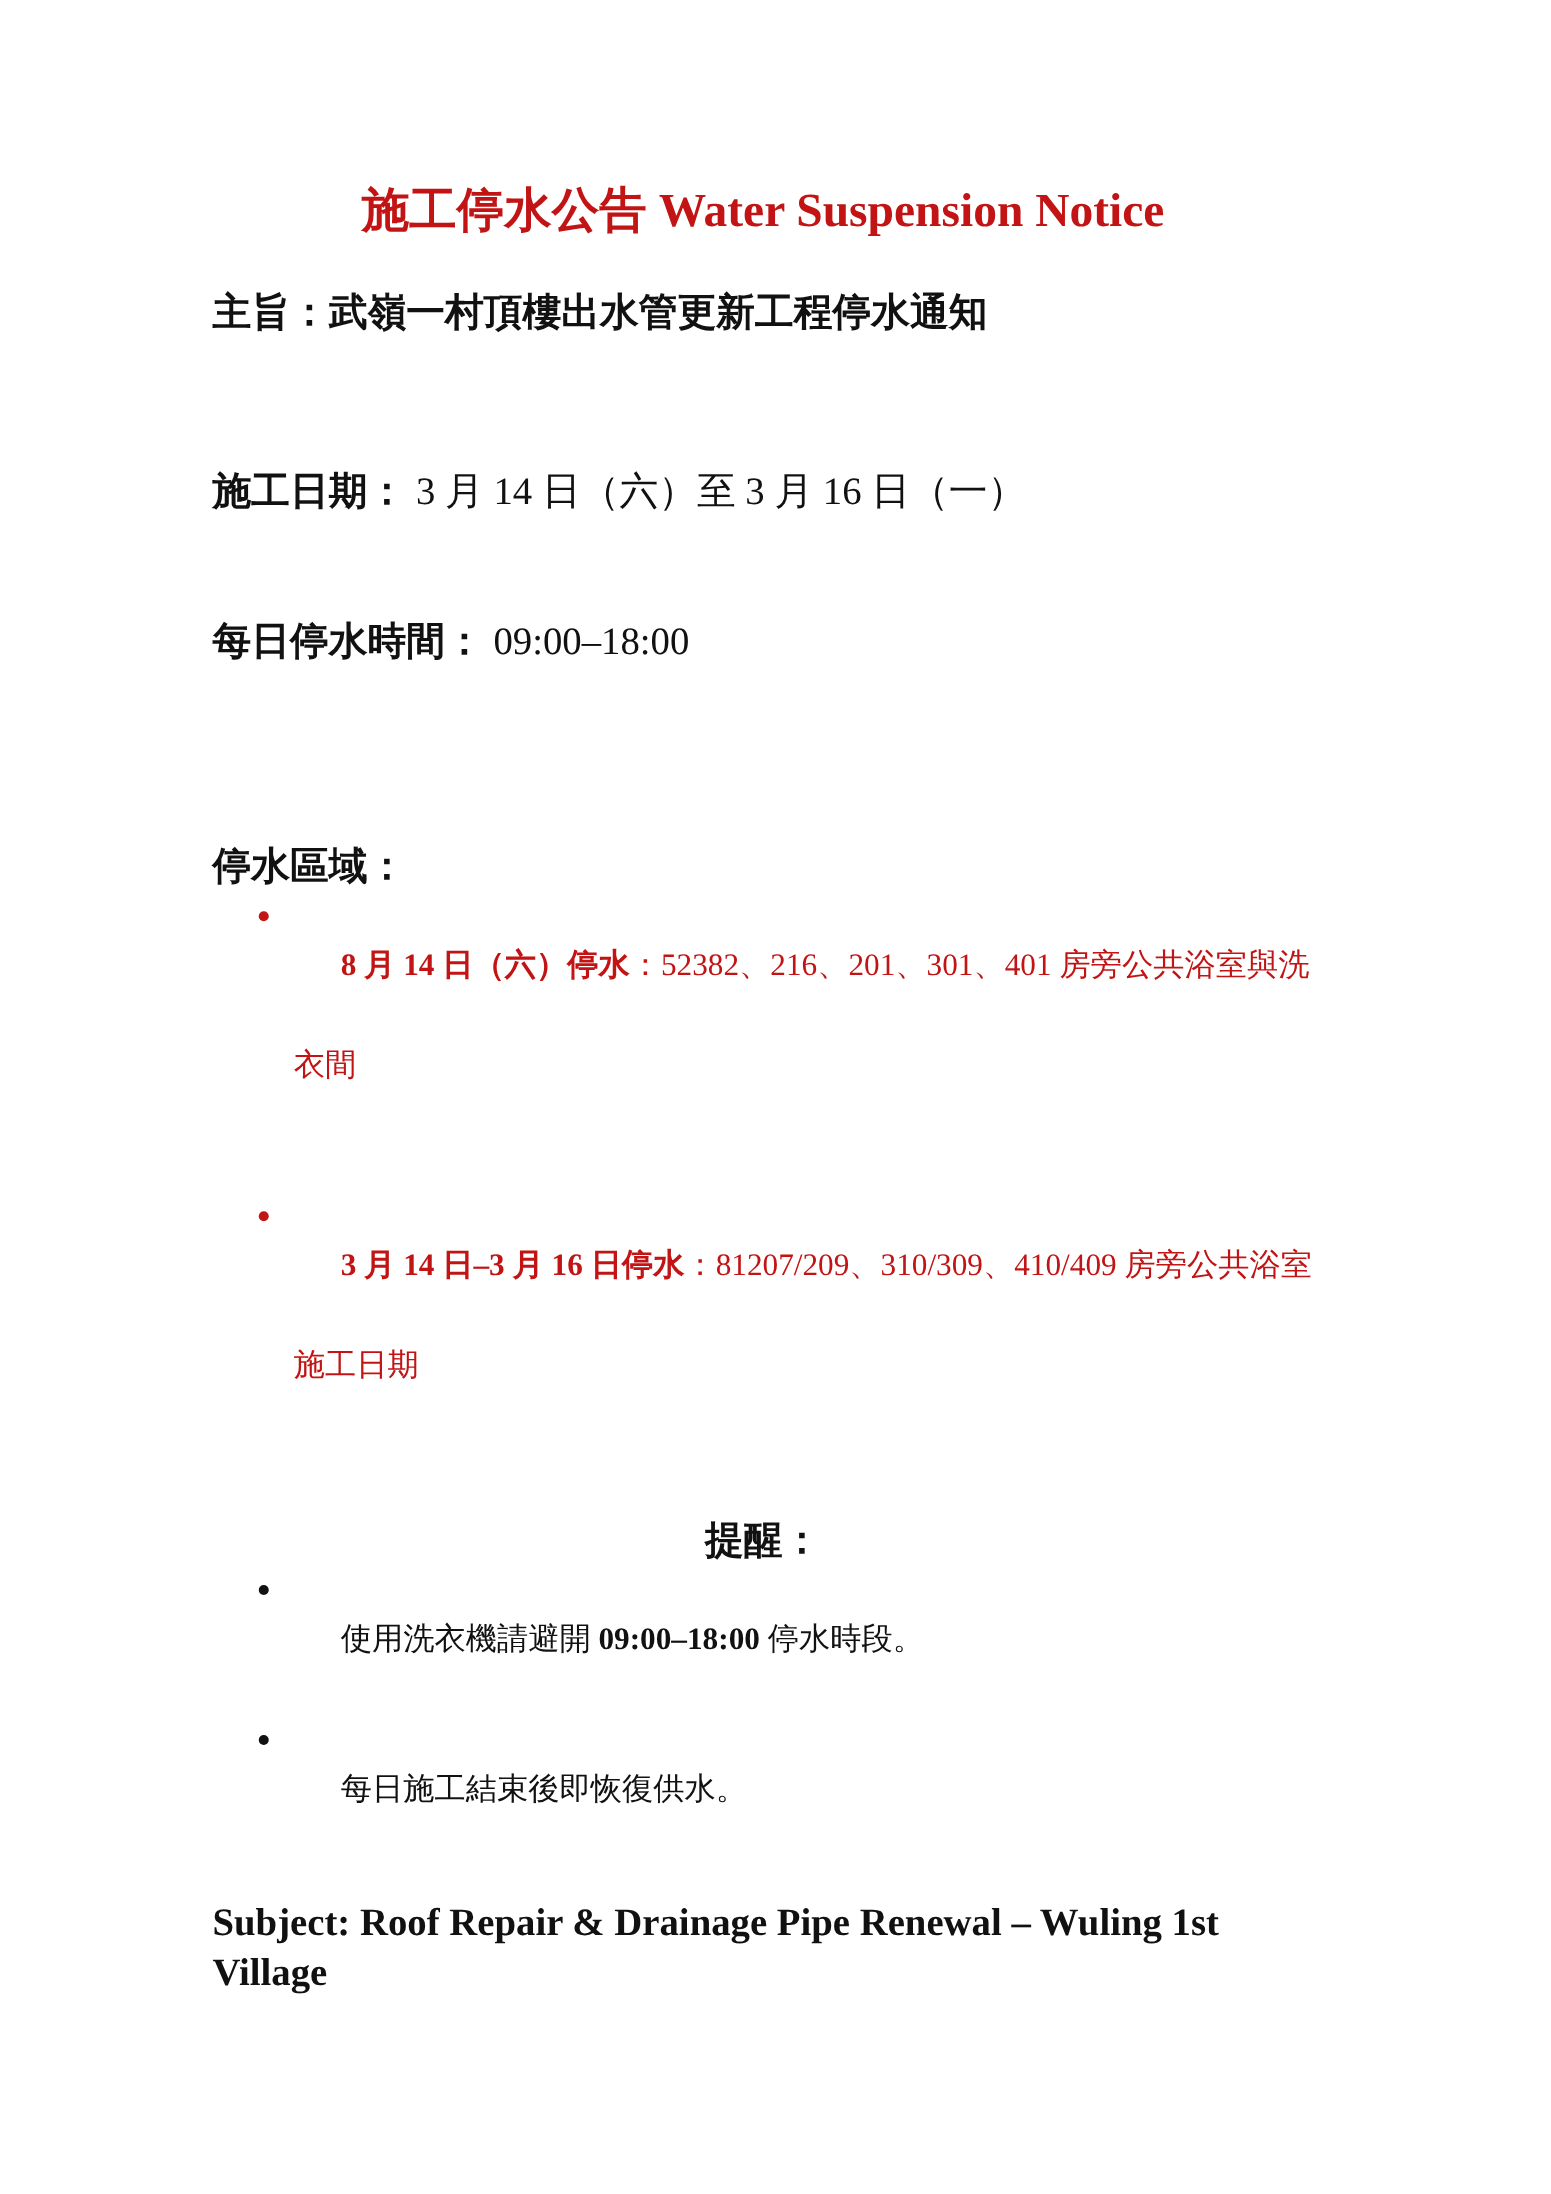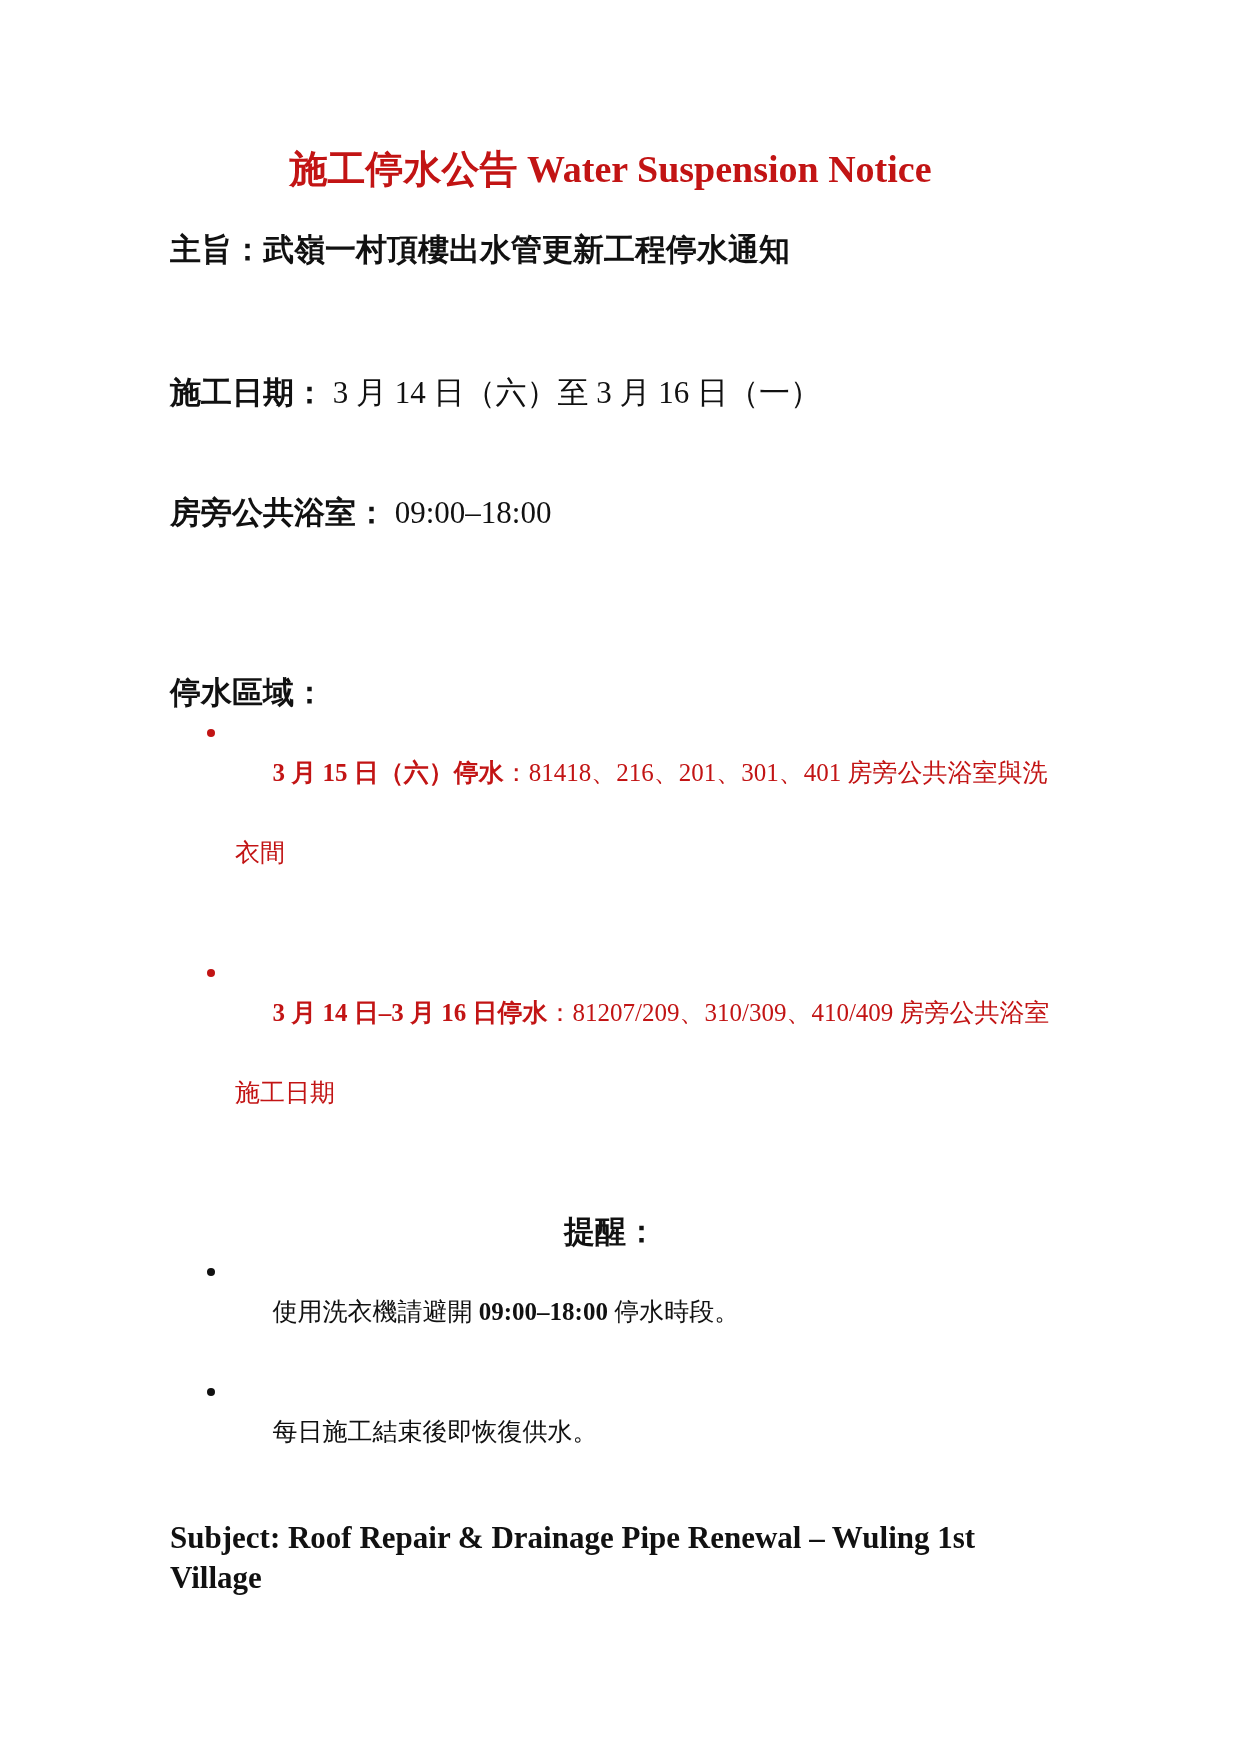--- a/index.html
+++ b/index.html
@@ -53,28 +53,28 @@
 <body>
 
 <div class="page">
 
   <div class="title">施工停水公告 Water Suspension Notice</div>
 
   <p class="para b mt-subject">主旨：武嶺一村頂樓出水管更新工程停水通知</p>
 
   <p class="para mt-dates">
     <span class="line"><span class="b">施工日期：</span><span> 3 月 14 日（六）至 3 月 16 日（一）</span></span>
-    <span class="line"><span class="b">房旁公共浴室：</span><span> 09:00–18:00</span></span>
+    <span class="line"><span class="b">每日停水時間：</span><span> 09:00–18:00</span></span>
   </p>
 
   <p class="para b mt-areas">停水區域：</p>
 
   <ul class="list red-list red mt-arealist">
     <li>
-      <span class="dot"></span><span class="b">3 月 15 日（六）停水</span><span>：81418、216、201、301、401 房旁公共浴室與洗</span>
+      <span class="dot"></span><span class="b">8 月 14 日（六）停水</span><span>：52382、216、201、301、401 房旁公共浴室與洗</span>
       <span class="line">衣間</span>
     </li>
     <li>
       <span class="dot"></span><span class="b">3 月 14 日–3 月 16 日停水</span><span>：81207/209、310/309、410/409 房旁公共浴室</span>
       <span class="line">施工日期</span>
     </li>
   </ul>
 
   <p class="para b mt-remind">提醒：</p>
 

